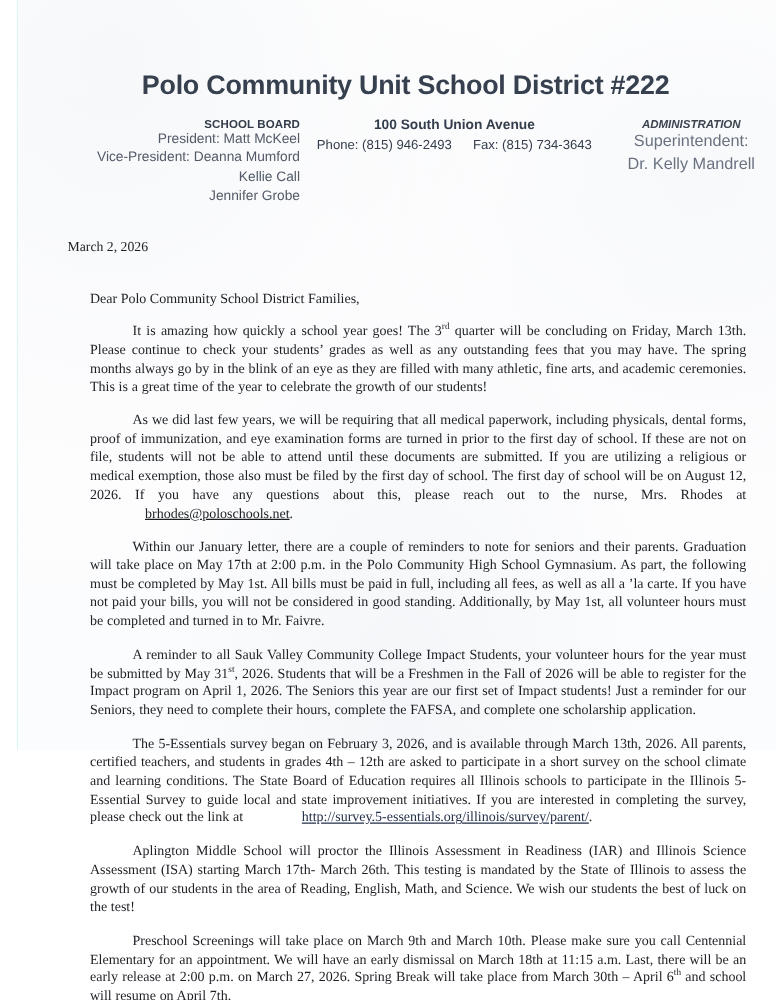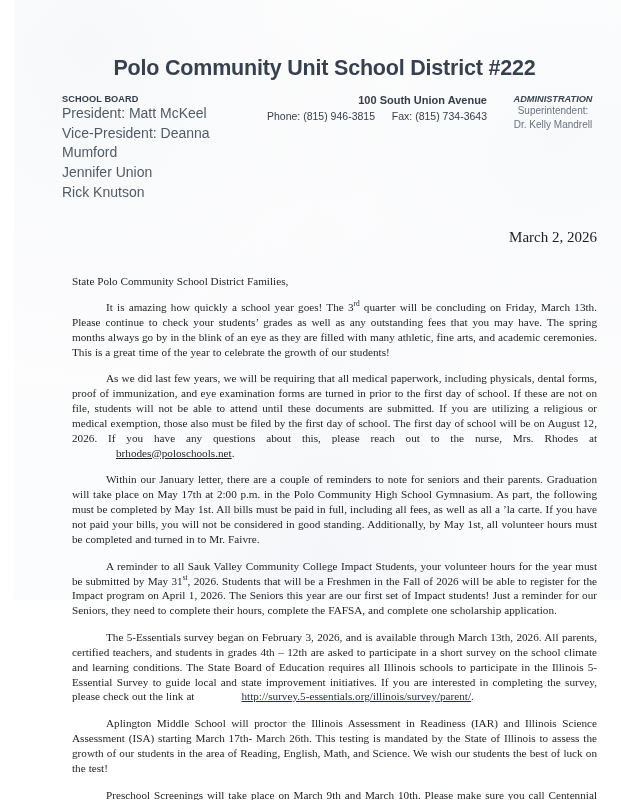--- a/index.html
+++ b/index.html
@@ -54,35 +54,36 @@
   .header-row {
     display: flex;
     align-items: flex-start;
     padding: 13px 16px 0 48px;
     font-family: "Liberation Sans", sans-serif;
   }
   .board-col {
     width: 178px;
     flex: 0 0 auto;
     color: #3e4756;
+    text-align: right;
   }
   .board-heading {
     font-weight: bold;
     font-size: 9.2px;
     letter-spacing: .1px;
     color: #333c49;
   }
   .board-name {
-    font-size: 14px;
+    font-size: 11px;
     line-height: 1.42;
     color: #525a68;
   }
   .addr-col {
     flex: 1 1 auto;
-    text-align: right;
+    text-align: center;
     color: #343d4b;
     margin-top: -2px;
   }
   .addr-line {
     font-size: 11px;
     font-weight: bold;
     line-height: 1.46;
   }
   .addr-contact {
     font-size: 10.5px;
@@ -108,33 +109,33 @@
   .admin-heading {
     font-weight: bold;
     font-size: 9.2px;
     color: #3c4椅插;
     font-style: italic;
   }
   .admin-heading {
     color: #3c4550;
   }
   .admin-line {
-    font-size: 10px;
+    font-size: 13px;
     line-height: 1.42;
     color: #6a7280;
   }
 
   
   .letter {
     padding: 0 38px 0 58px;
     color: #1d1f24;
   }
   .date-line {
-    text-align: right;
-    font-size: 15px;
+    text-align: left;
+    font-size: 11px;
     margin-top: 26px;
     margin-left: -18px;
   }
   .salutation {
     font-size: 11.2px;
     margin-top: 29px;
   }
   p.para {
     font-size: 11.2px;
     line-height: 1.325;
@@ -169,48 +170,48 @@
   <div class="content">
 
     <div class="letterhead-title">Polo Community Unit School District #222</div>
 
     <div class="header-row">
 
       <div class="board-col">
         <div class="board-heading">SCHOOL BOARD</div>
         <div class="board-name">President: Matt McKeel</div>
         <div class="board-name">Vice-President: Deanna Mumford</div>
-        <div class="board-name">Jennifer Union</div>
-        <div class="board-name">Rick Knutson</div>
+        <div class="board-name">Kellie Call</div>
+        <div class="board-name">Jennifer Grobe</div>
       </div>
 
       <div class="addr-col">
         <div class="addr-line">100 South Union Avenue</div>
         <div class="addr-contact">
           <span class="lbl">Phone:</span>
-          <span>(815) 946-3815</span>
+          <span>(815) 946-2493</span>
           <span class="gap"></span>
           <span class="lbl">Fax:</span>
           <span>(815) 734-3643</span>
         </div>
       </div>
 
       <div class="admin-col">
         <div class="admin-heading">ADMINISTRATION</div>
         <div class="admin-line">Superintendent:</div>
         <div class="admin-line">Dr. Kelly Mandrell</div>
       </div>
 
     </div>
 
     <div class="letter">
 
       <div class="date-line">March 2, 2026</div>
 
-      <div class="salutation">State Polo Community School District Families,</div>
+      <div class="salutation">Dear Polo Community School District Families,</div>
 
       <p class="para first"><span>It is amazing how quickly a school year goes! The 3</span><sup>rd</sup><span> quarter will be concluding on Friday, March 13th.  Please continue to check your students’ grades as well as any outstanding fees that you may have. The spring months always go by in the blink of an eye as they are filled with many athletic, fine arts, and academic ceremonies. This is a great time of the year to celebrate the growth of our students!</span></p>
 
       <p class="para"><span>As we did last few years, we will be requiring that all medical paperwork, including physicals, dental forms, proof of immunization, and eye examination forms are turned in prior to the first day of school. If these are not on file, students will not be able to attend until these documents are submitted. If you are utilizing a religious or medical exemption, those also must be filed by the first day of school. The first day of school will be on August 12, 2026. If you have any questions about this, please reach out to the nurse, Mrs. Rhodes at </span><span class="link">brhodes@poloschools.net</span><span>.</span></p>
 
       <p class="para">Within our January letter, there are a couple of reminders to note for seniors and their parents. Graduation will take place on May 17th at 2:00 p.m. in the Polo Community High School Gymnasium. As part, the following must be completed by May 1st. All bills must be paid in full, including all fees, as well as all a ’la carte. If you have not paid your bills, you will not be considered in good standing. Additionally, by May 1st, all volunteer hours must be completed and turned in to Mr. Faivre.</p>
 
       <p class="para"><span>A reminder to all Sauk Valley Community College Impact Students, your volunteer hours for the year must be submitted by May 31</span><sup>st</sup><span>, 2026. Students that will be a Freshmen in the Fall of 2026 will be able to register for the Impact program on April 1, 2026. The Seniors this year are our first set of Impact students! Just a reminder for our Seniors, they need to complete their hours, complete the FAFSA, and complete one scholarship application.</span></p>
 
       <p class="para"><span>The 5-Essentials survey began on February 3, 2026, and is available through March 13th, 2026. All parents, certified teachers, and students in grades 4th – 12th are asked to participate in a short survey on the school climate and learning conditions. The State Board of Education requires all Illinois schools to participate in the Illinois 5-Essential Survey to guide local and state improvement initiatives. If you are interested in completing the survey, please check out the link at </span><span class="link url">http://survey.5-essentials.org/illinois/survey/parent/</span><span>.</span></p>

